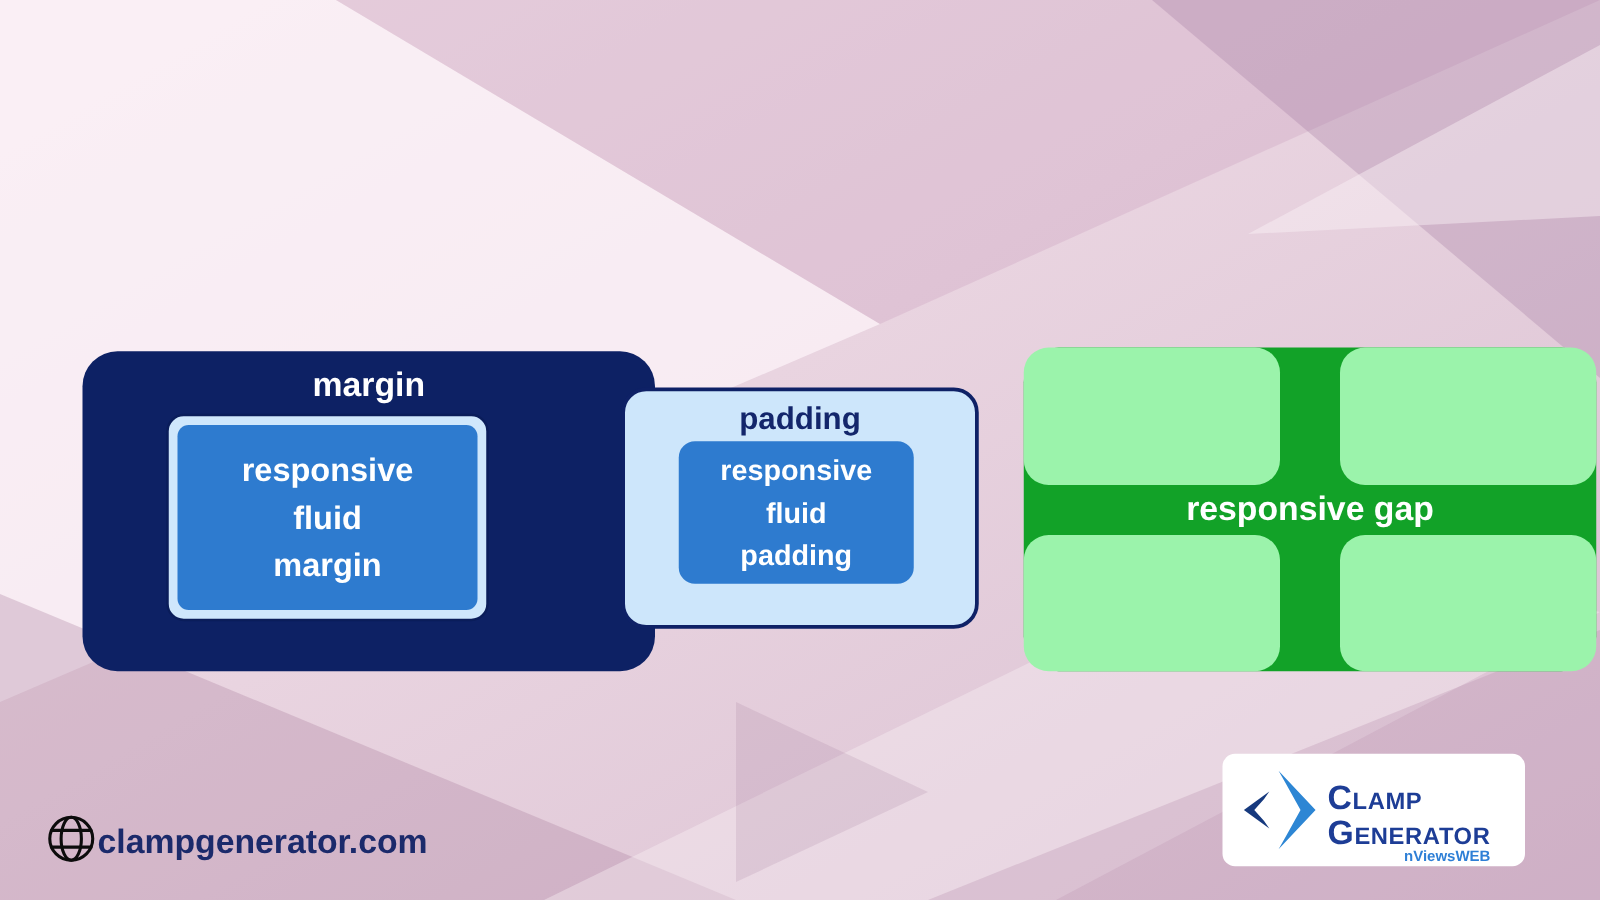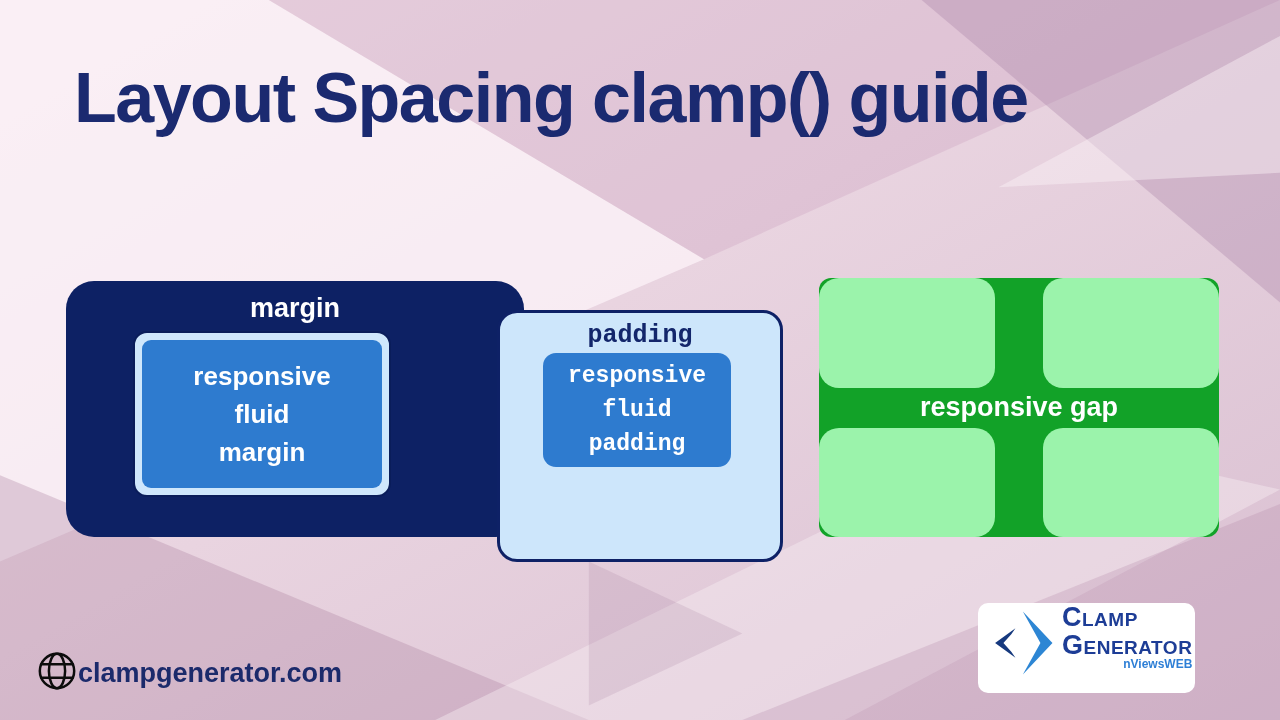--- a/index.html
+++ b/index.html
@@ -30,44 +30,44 @@
   .margin-box { left:66px; top:281px; width:458px; height:256px; background:#0d2164; border-radius:28px; }
   .margin-label { position:absolute; top:12px; left:0; width:100%; text-align:center;
                   font-size:27px; font-weight:700; color:#ffffff; }
   .margin-frame { position:absolute; left:67px; top:50px; width:258px; height:166px;
                   background:#cfe7fc; border:2px solid #0a1d5a; border-radius:14px; padding:7px; }
   .margin-inner { width:100%; height:100%; background:#2e7bcf; border-radius:9px;
                   display:flex; flex-direction:column; align-items:center; justify-content:center;
                   font-size:26px; font-weight:700; color:#ffffff; line-height:38px; }
 
   
-  .padding-box { left:497px; top:310px; width:286px; height:252px; background:#cde6fb;
-                 border:3px solid #0e2166; border-radius:20px;font-family:Liberation Mono, monospace; }
+  .padding-box { left:497px; top:310px; width:286px; height:193px; background:#cde6fb;
+                 border:3px solid #0e2166; border-radius:20px; }
   .padding-label { position:absolute; top:8px; left:0; width:100%; text-align:center;
                    font-size:25px; font-weight:700; color:#13266b; }
   .padding-inner { position:absolute; left:43px; top:40px; width:188px; height:114px;
                    background:#2e7bcf; border-radius:13px;
                    display:flex; flex-direction:column; align-items:center; justify-content:center;
                    font-size:23px; font-weight:700; color:#ffffff; line-height:34px; }
 
   
-  .gap-box { left:819px; top:278px; width:400px; height:259px; background:#12a228; border-radius:12px;
+  .gap-box { left:819px; top:278px; width:458px; height:259px; background:#12a228; border-radius:28px;
              display:grid; grid-template-columns:1fr 1fr; grid-template-rows:1fr 1fr;
              column-gap:48px; row-gap:40px; }
   .gap-cell { background:#9bf3ab; border-radius:20px; }
   .gap-label { position:absolute; left:0; top:50%; transform:translateY(-52%); width:100%;
                text-align:center; font-size:27px; font-weight:700; color:#ffffff; }
 
   
   .site { left:36px; top:650px; display:flex; align-items:center; cursor:pointer; }
   .site-text { font-size:27px; font-weight:700; color:#1b2a6b; }
 
   
-  .logo-card { left:978px; top:603px; width:217px; height:90px; background:#ffffff; border-radius:10px;
-               display:flex; align-items:flex-start; padding-left:6px; cursor:pointer; }
+  .logo-card { left:978px; top:603px; width:242px; height:90px; background:#ffffff; border-radius:10px;
+               display:flex; align-items:flex-end; padding-left:6px; cursor:pointer; }
   .logo-text { margin-left:4px; display:flex; flex-direction:column; }
   .logo-line { font-variant:small-caps; font-size:27px; font-weight:700; color:#1d3d96;
                line-height:28px; letter-spacing:0.5px; }
   .logo-byline { font-size:12px; font-weight:700; color:#2e7fd6; text-align:right; line-height:15px;
                  margin-top:-2px; }
 </style>
 </head>
 <body>
 
 <div id="canvas">
@@ -76,21 +76,20 @@
     <div class="bg-shape bg1"></div>
     <div class="bg-shape bg2"></div>
     <div class="bg-shape bg3"></div>
     <div class="bg-shape bg4"></div>
     <div class="bg-shape bg5"></div>
     <div class="bg-shape bg6"></div>
     <div class="bg-shape bg7"></div>
     <div class="bg-shape bg8"></div>
   </div>
 
-  <div class="abs title">Layout Spacing clamp() guide</div>
 
   <div class="abs margin-box">
     <div class="margin-label">margin</div>
     <div class="margin-frame">
       <div class="margin-inner">
         <span>responsive</span>
         <span>fluid</span>
         <span>margin</span>
       </div>
     </div>

